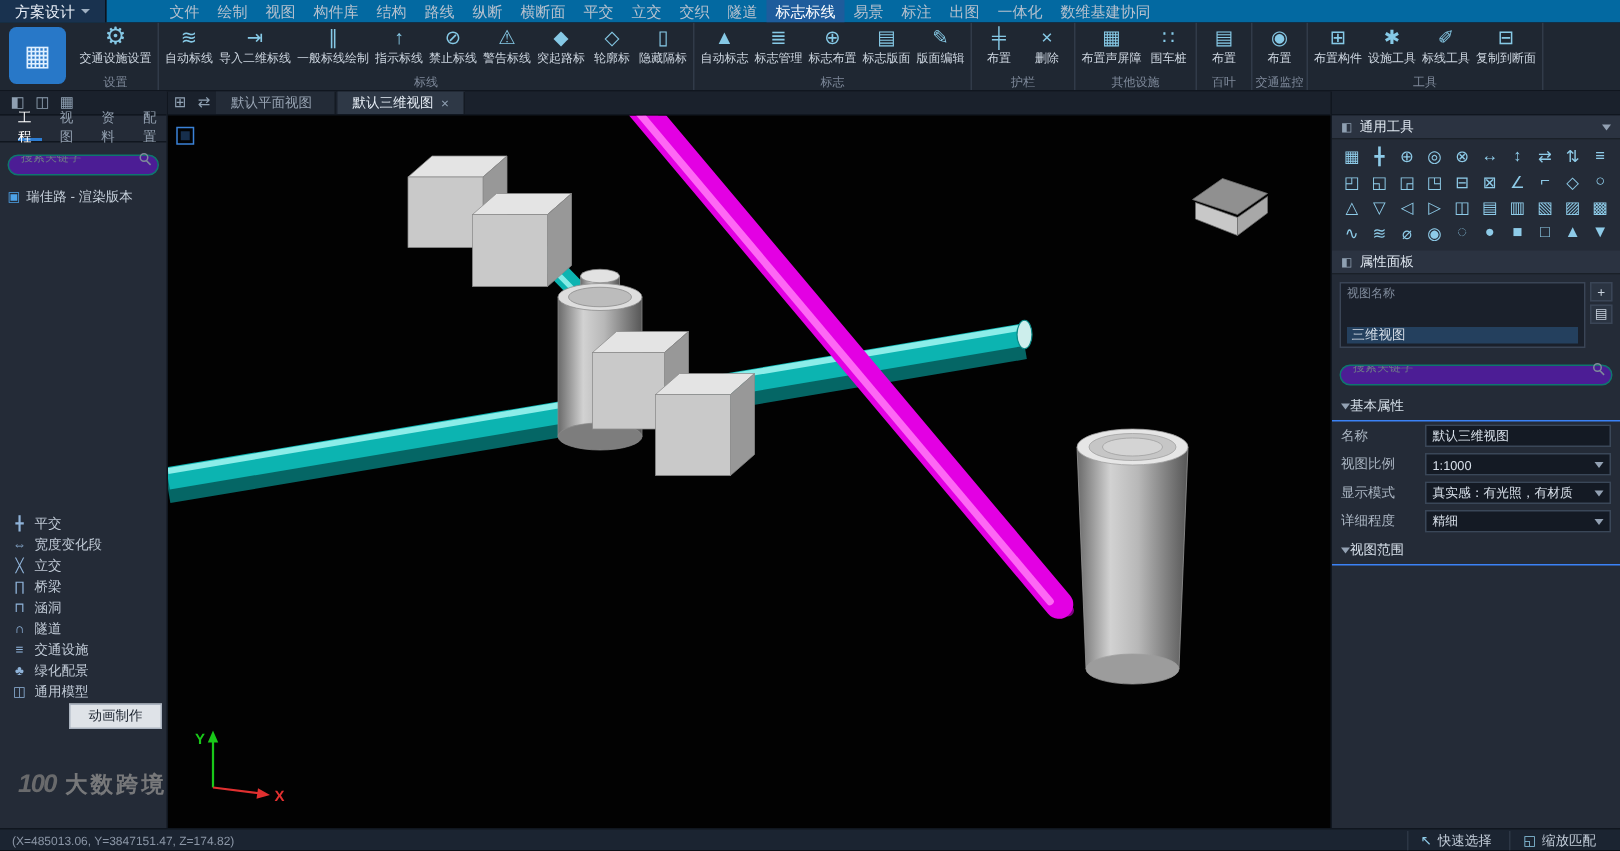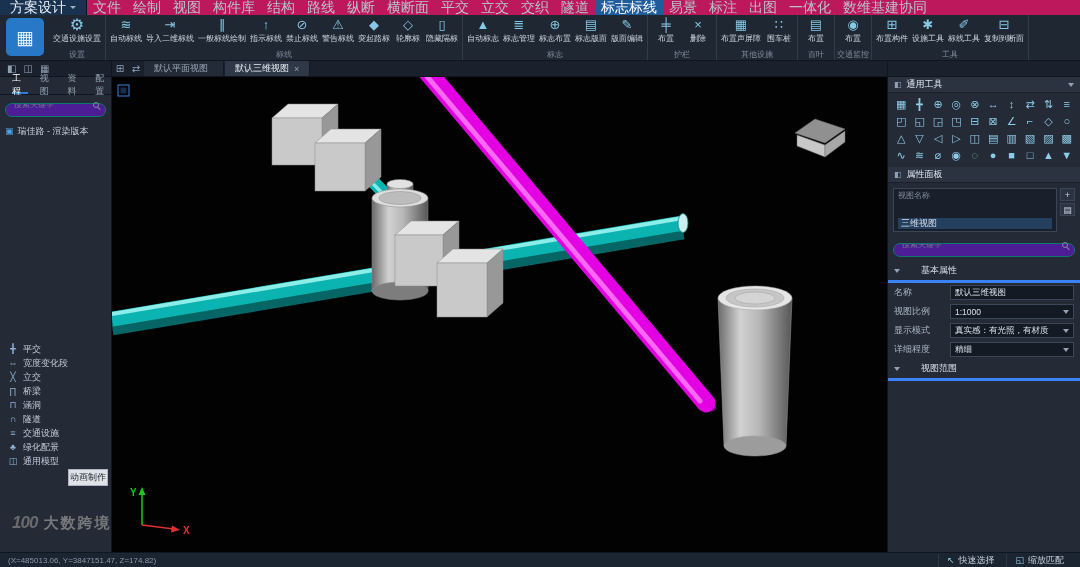--- a/index.html
+++ b/index.html
@@ -1,22 +1,22 @@
 <!DOCTYPE html>
 <html><head>
 <meta charset="utf-8">
 <style>
   * { margin:0; padding:0; box-sizing:border-box; cursor:default; }
   html,body { width:1080px; height:567px; overflow:hidden; background:#0a0f16;
     font-family:"Liberation Sans","DejaVu Sans",sans-serif; }
   .app { width:1080px; height:567px; display:flex; flex-direction:column; position:relative; }
 
   
-  .titlebar { height:15px; background:#be185d; display:flex; align-items:stretch;
-    font-size:14px; color:#b6c1ce; flex-shrink:0; }
+  .titlebar { height:15px; background:#0369a1; display:flex; align-items:stretch;
+    font-size:10px; color:#b6c1ce; flex-shrink:0;gap:36px; }
   .app-menu { display:flex; align-items:center; gap:4px; padding:0 10px; background:#19324f;
     color:#e8eef6; border-right:1px solid #0c121b; }
   .menu-tabs { display:flex; align-items:stretch; }
   .menu-tab { padding:0 6px; display:flex; align-items:center; color:#b6c1ce; }
   .menu-tab.active { background:#1e5c9c; color:#ffffff;text-align:right; }
   .tri-down { width:0; height:0; border-left:3px solid transparent; border-right:3px solid transparent;
     border-top:3px solid #9fb0c2; }
 
   
   .ribbon { height:46px; background:#1f2732; display:flex; align-items:stretch;
@@ -51,21 +51,21 @@
     border:1px solid #7e8a9b; border-radius:50%; }
   .mag::after { content:""; position:absolute; right:-3px; bottom:-2px; width:4px; height:1px;
     background:#7e8a9b; transform:rotate(45deg); }
   .tree { padding:3px 5px; }
   .tree-node { display:flex; align-items:center; gap:4px; color:#c7d1dc; height:14px; }
   .tree-node .node-icon { color:#4da3e8; font-size:9px; }
   .categories { margin-top:auto; margin-bottom:84px; }
   .cat-item { display:flex; align-items:center; gap:5px; height:14px; padding-left:8px; color:#c0cad6; }
   .cat-item .cat-icon { color:#8fb3d9; width:10px; font-size:9px; text-align:center; }
   .anim-tip { position:absolute; right:3px; bottom:66px; background:#dfe3e8; color:#1c2430;
-    padding:1px 1px; font-size:9px; border:1px solid #aab3bf; white-space:nowrap; }
+    padding:1px 12px; font-size:9px; border:1px solid #aab3bf; white-space:nowrap; }
 
   
   .center { flex:1; display:flex; flex-direction:column; min-width:0; }
   .docbar { height:16px; background:#1a212c; display:flex; align-items:stretch; border-bottom:1px solid #10161f; }
   .doc-icon { width:16px; display:flex; align-items:center; justify-content:center; color:#8fa0b2; font-size:10px; }
   .doc-tabs { display:flex; }
   .doc-tab { display:flex; align-items:center; gap:5px; padding:0 10px; font-size:9px;
     background:#232b37; color:#97a3b2; border-right:1px solid #141a23; margin-right:1px; }
   .doc-tab.active { background:#2e3846; color:#e6edf5; }
   .doc-tab .close { color:#8fa0b2; }
@@ -83,22 +83,22 @@
   .tool-grid { display:grid; grid-template-columns:repeat(10,1fr); gap:1px 2px; padding:3px 5px 4px; }
   .tool { height:16px; display:flex; align-items:center; justify-content:center; color:#8ecbe8;
     font-size:11px; border-radius:2px; }
   .view-selector { margin:5px 5px 3px; display:flex; gap:3px; }
   .vs-box { flex:1; border:1px solid #3a4556; background:#1a202b; padding:2px 4px; }
   .vs-label { color:#7f8a9b; font-size:8px; line-height:9px; }
   .vs-value { color:#d6dee8; font-size:9px; background:#24405e; margin-top:18px; padding:0 3px; line-height:11px; }
   .vs-buttons { display:flex; flex-direction:column; gap:2px; }
   .vs-btn { width:15px; height:13px; border:1px solid #3a4556; background:#2b3442; color:#c9d3df;
     display:flex; align-items:center; justify-content:center; font-size:9px; }
-  .section-header { display:flex; align-items:center; gap:21px; padding:3px 6px; color:#d7e0ea;
-    border-bottom:3px solid #3b82f6; }
+  .section-header { display:flex; align-items:center; gap:0; padding:3px 6px; color:#d7e0ea;
+    border-bottom:1px solid #3b82f6; }
   .sec-caret { width:0; height:0; border-left:3px solid transparent; border-right:3px solid transparent;
     border-top:4px solid #93a1b3; }
   .prop-row { display:flex; align-items:center; padding:2px 6px; gap:4px; height:19px; }
   .prop-label { width:52px; color:#aab5c2; flex-shrink:0; font-size:9px; }
   .prop-control { flex:1; height:15px; background:#141a24; border:1px solid #3a4758; display:flex;
     align-items:center; justify-content:space-between; padding:0 4px; color:#d8e0ea; font-size:8.5px;
     overflow:hidden; white-space:nowrap; }
   .ctl-caret { width:0; height:0; border-left:3px solid transparent; border-right:3px solid transparent;
     border-top:4px solid #93a1b3; flex-shrink:0; margin-left:3px; }
   .check-row { display:flex; align-items:center; gap:8px; padding:3px 6px; height:17px; }

